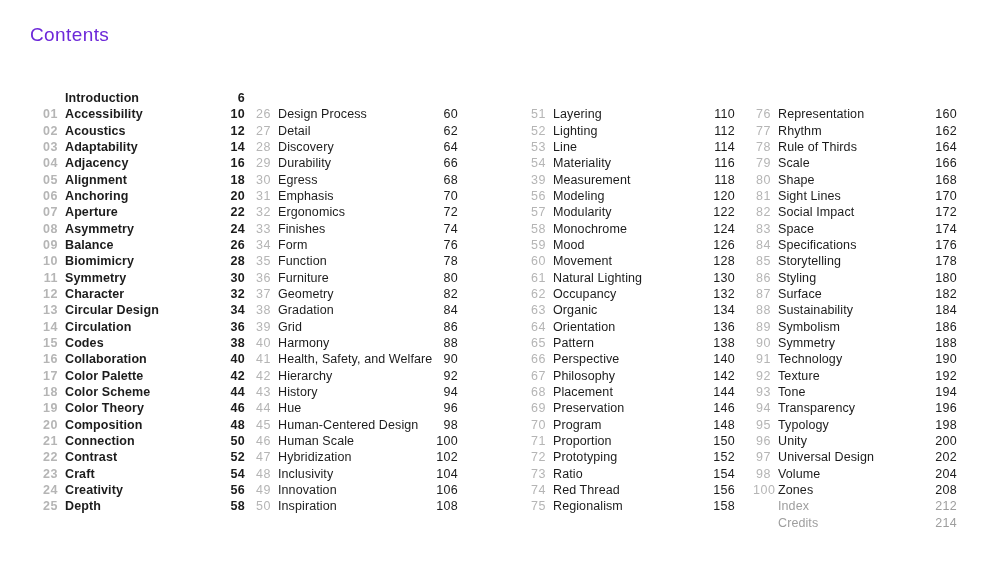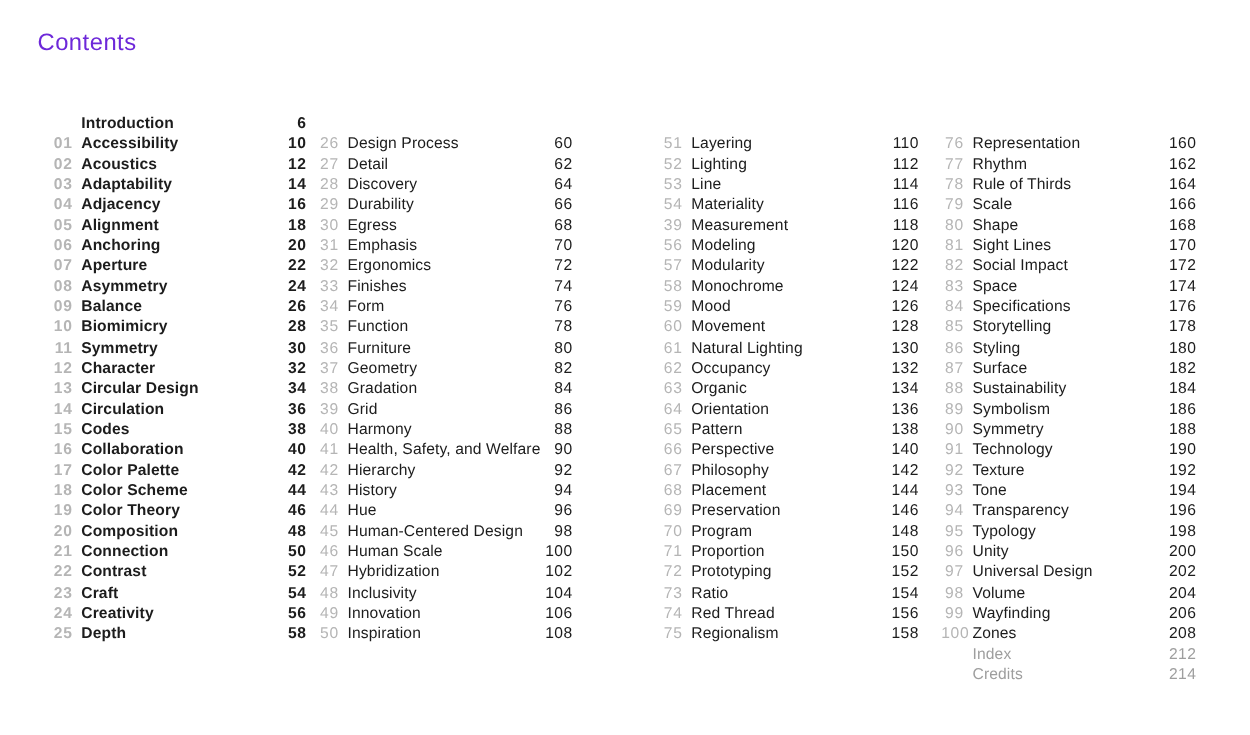--- a/index.html
+++ b/index.html
@@ -566,25 +566,20 @@
     <span class="num">97</span>
     <span class="title">Universal Design</span>
     <span class="page">202</span>
   </div>
       <div class="row">
     <span class="num">98</span>
     <span class="title">Volume</span>
     <span class="page">204</span>
   </div>
       <div class="row">
-    <span class="num">99</span>
-    <span class="title">Wayfinding</span>
-    <span class="page">206</span>
-  </div>
-      <div class="row">
     <span class="num">100</span>
     <span class="title">Zones</span>
     <span class="page">208</span>
   </div>
       <div class="row muted">
     <span class="num"></span>
     <span class="title">Index</span>
     <span class="page">212</span>
   </div>
       <div class="row muted">

